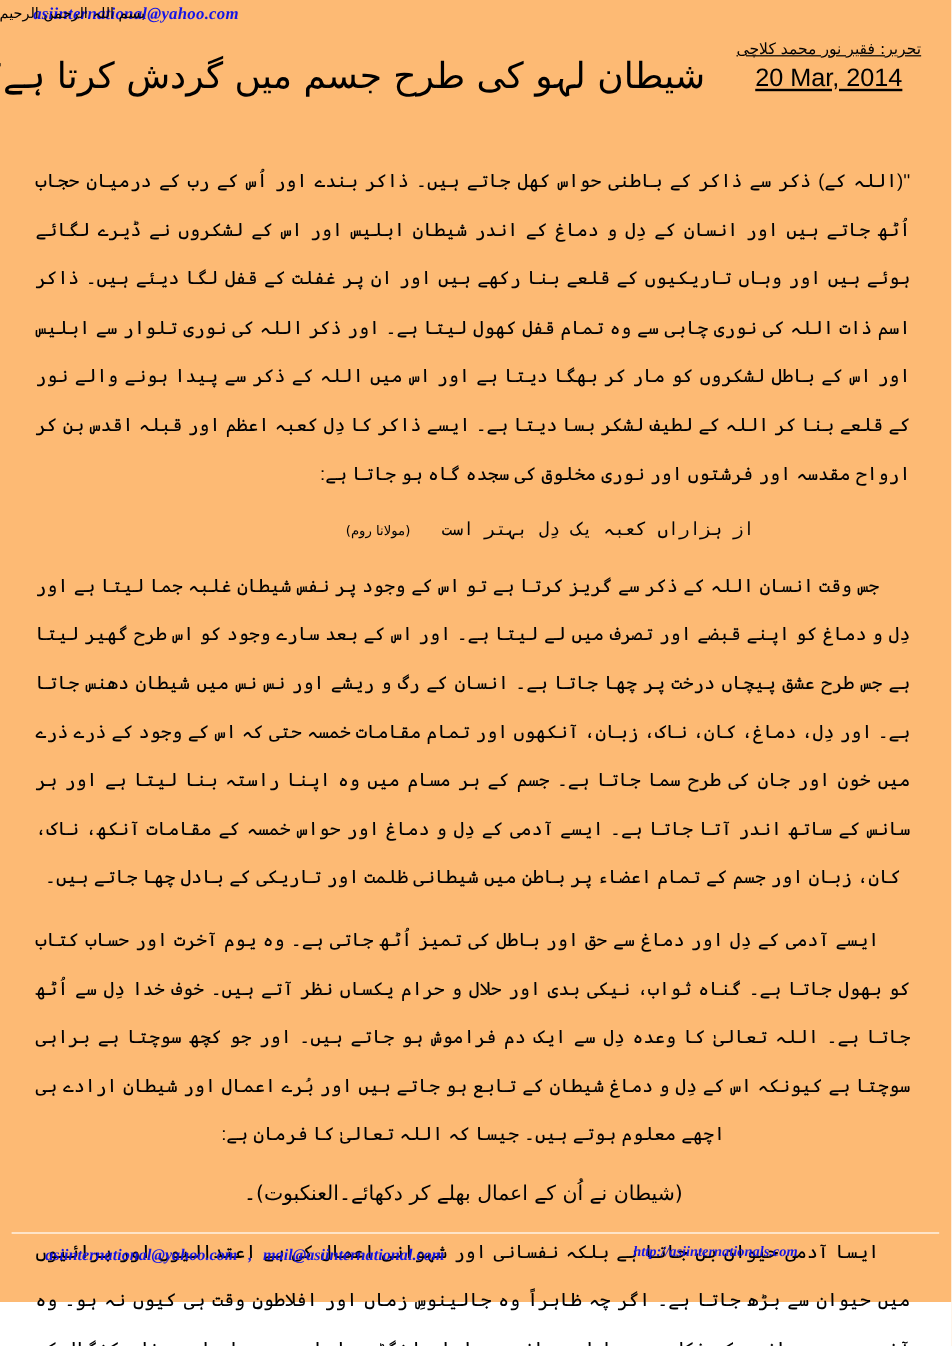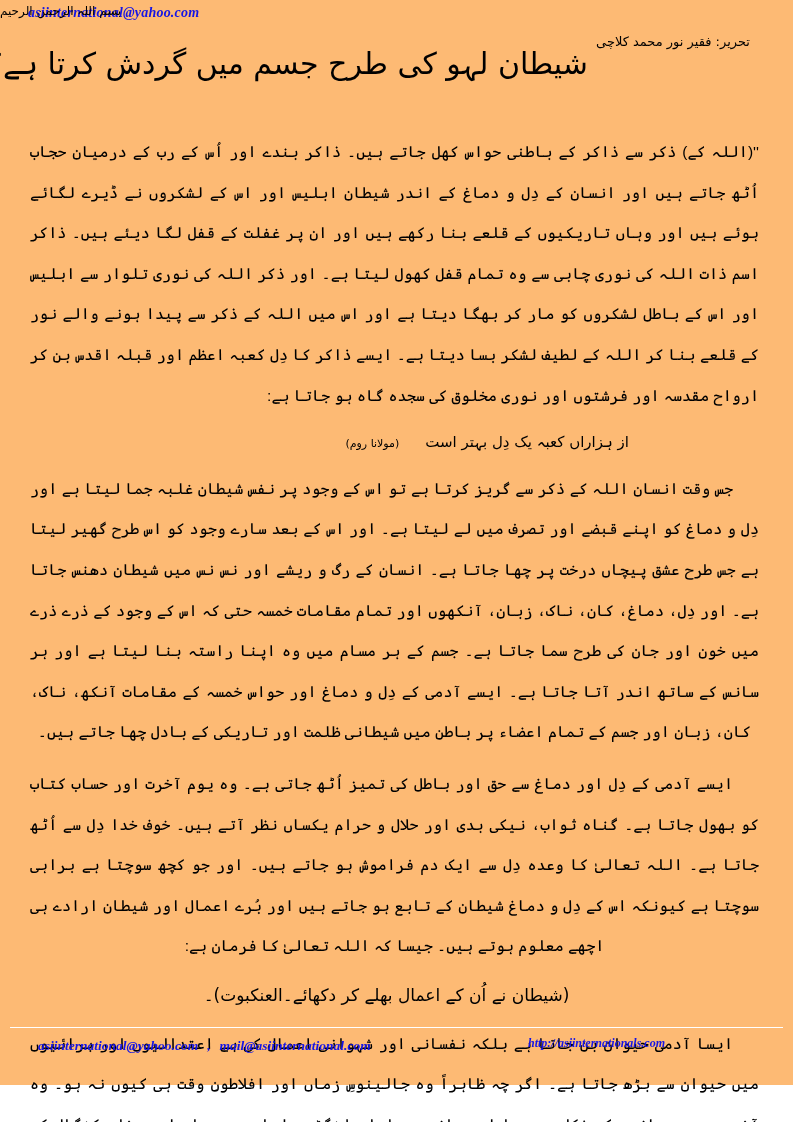--- a/index.html
+++ b/index.html
@@ -57,24 +57,25 @@
     direction: rtl;
     font-family: "DejaVu Sans", sans-serif;
     font-size: 12px;
     color: #000000;
     line-height: 1.5;
   }
 
   .byline-block {
     position: absolute;
     top: 34px;
-    right: 30px;
+    right: 12px;
     width: 180px;
     text-align: center;
     direction: rtl;
+    text-decoration: underline;
   }
   .byline-author {
     font-family: "DejaVu Sans", sans-serif;
     font-size: 13px;
     color: #000000;
     white-space: nowrap;
     line-height: 1.3;
   }
   .byline-date {
     direction: ltr;
@@ -139,21 +140,21 @@
     align-items: baseline;
     justify-content: flex-start;
     gap: 0;
     font-family: "DejaVu Sans", sans-serif;
     font-size: 15px;
     line-height: 2.1;
     padding-right: 72px;
   }
   .couplet .hemistich-a { white-space: nowrap; }
   .couplet .gap-lg { display: inline-block; width: 58px; }
-  .couplet .hemistich-b { white-space: nowrap; }
+  .couplet .hemistich-b { white-space: nowrap; font-family: Liberation Mono, monospace; }
   .couplet .gap-sm { display: inline-block; width: 26px; }
   .couplet .poet { white-space: nowrap; font-size: 11px; }
 
   
   .verse-line {
     margin: 4px 0 10px 0;
     direction: rtl;
     display: flex;
     align-items: baseline;
     justify-content: center;
@@ -219,20 +220,21 @@
 <div class="page">
 
   <div class="header">
 
     <div class="header-email">asiinternational@yahoo.com</div>
 
     <div class="bismillah">بسم اللہ الرحمن الرحیم</div>
 
     <div class="byline-block">
       <div class="byline-author">تحریر: فقیر نور محمد کلاچی</div>
+      <div class="byline-date">20 Mar, 2014</div>
     </div>
 
     <div class="article-title">شیطان لہو کی طرح جسم میں گردش کرتا ہے؟</div>
   </div>
 
   <div class="body-content">
 
     <p class="para first-para">''(اللہ کے) ذکر سے ذاکر کے باطنی حواس کھل جاتے ہیں۔ ذاکر بندے اور اُس کے رب کے درمیان حجاب اُٹھ جاتے ہیں اور انسان کے دِل و دماغ کے اندر شیطان ابلیس اور اس کے لشکروں نے ڈیرے لگائے ہوئے ہیں اور وہاں تاریکیوں کے قلعے بنا رکھے ہیں اور ان پر غفلت کے قفل لگا دیئے ہیں۔ ذاکر اسم ذات اللہ کی نوری چابی سے وہ تمام قفل کھول لیتا ہے۔ اور ذکر اللہ کی نوری تلوار سے ابلیس اور اس کے باطل لشکروں کو مار کر بھگا دیتا ہے اور اس میں اللہ کے ذکر سے پیدا ہونے والے نور کے قلعے بنا کر اللہ کے لطیف لشکر بسا دیتا ہے۔ ایسے ذاکر کا دِل کعبہ اعظم اور قبلہ اقدس بن کر ارواح مقدسہ اور فرشتوں اور نوری مخلوق کی سجدہ گاہ ہو جاتا ہے:</p>
 
     <div class="couplet">

